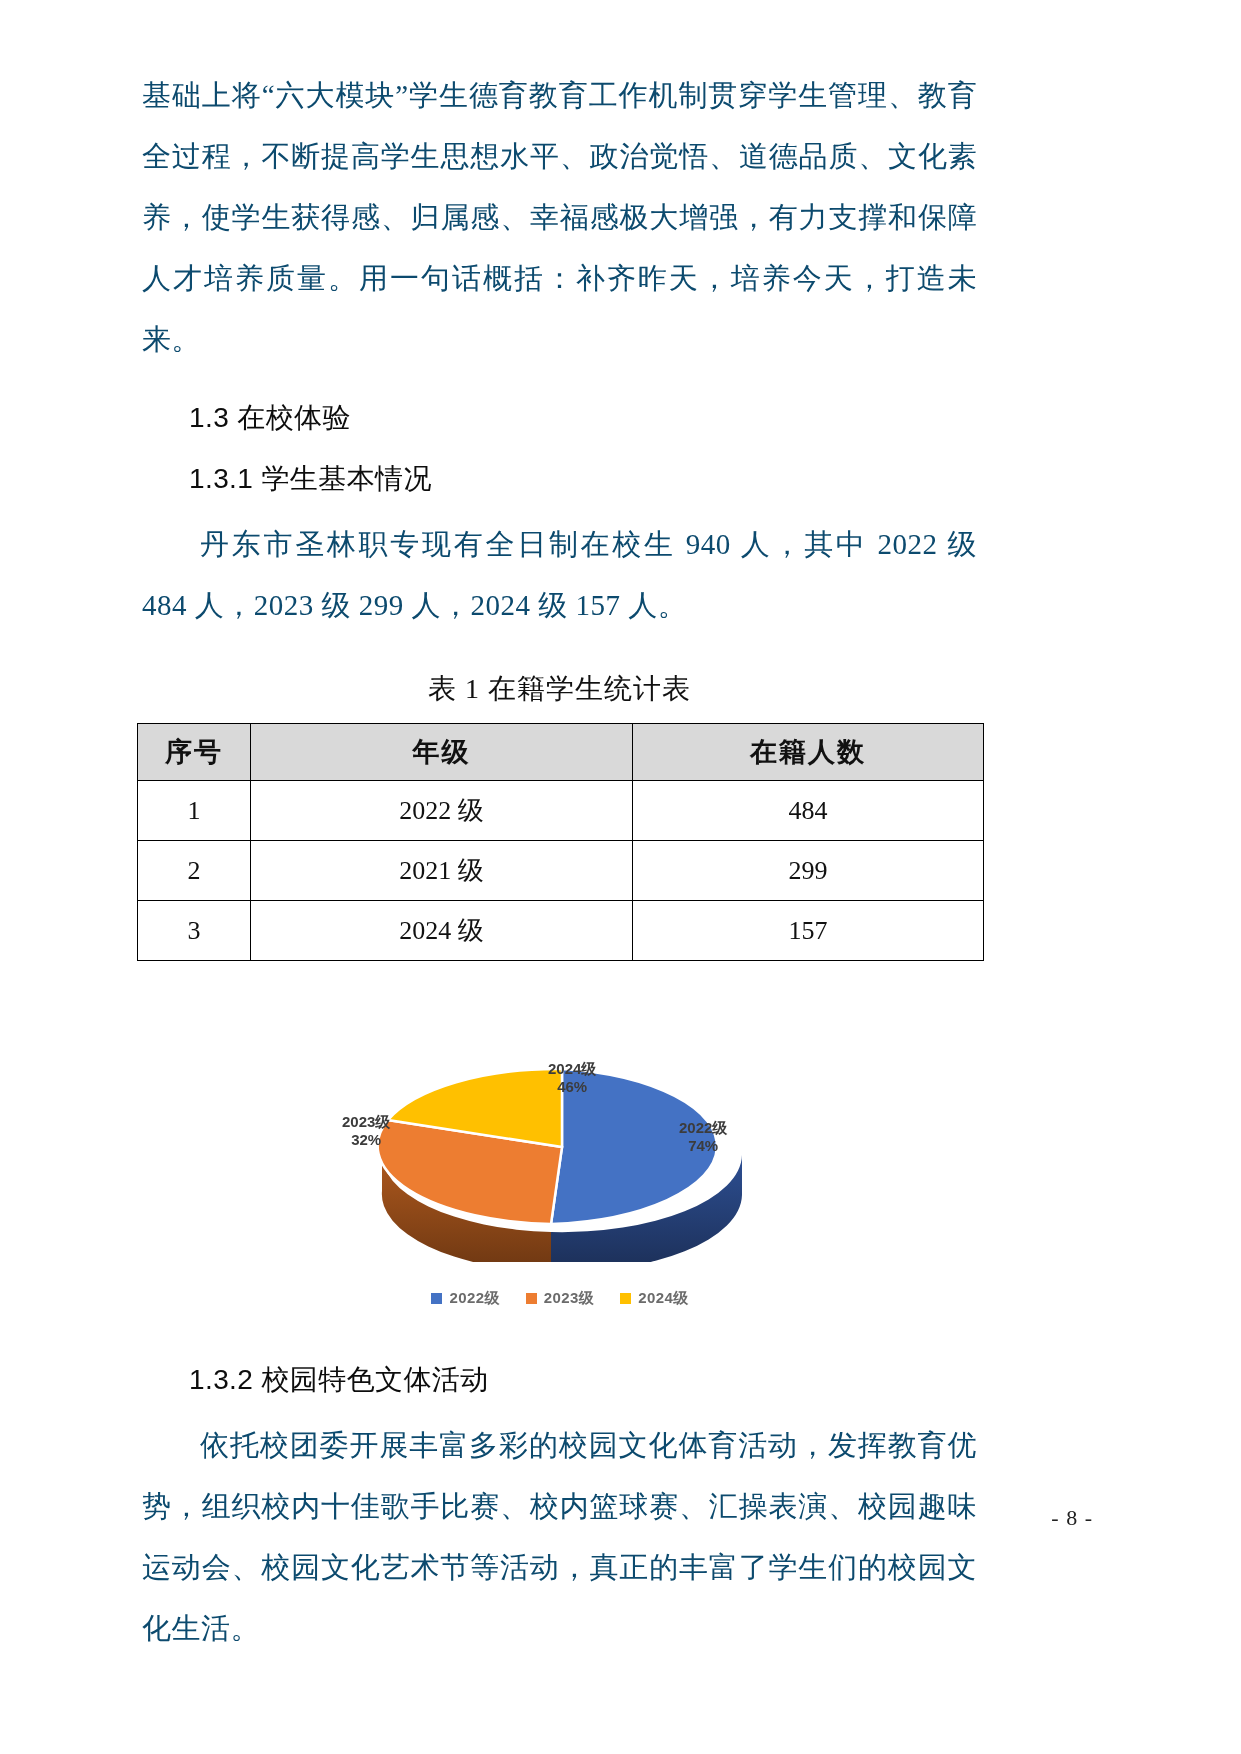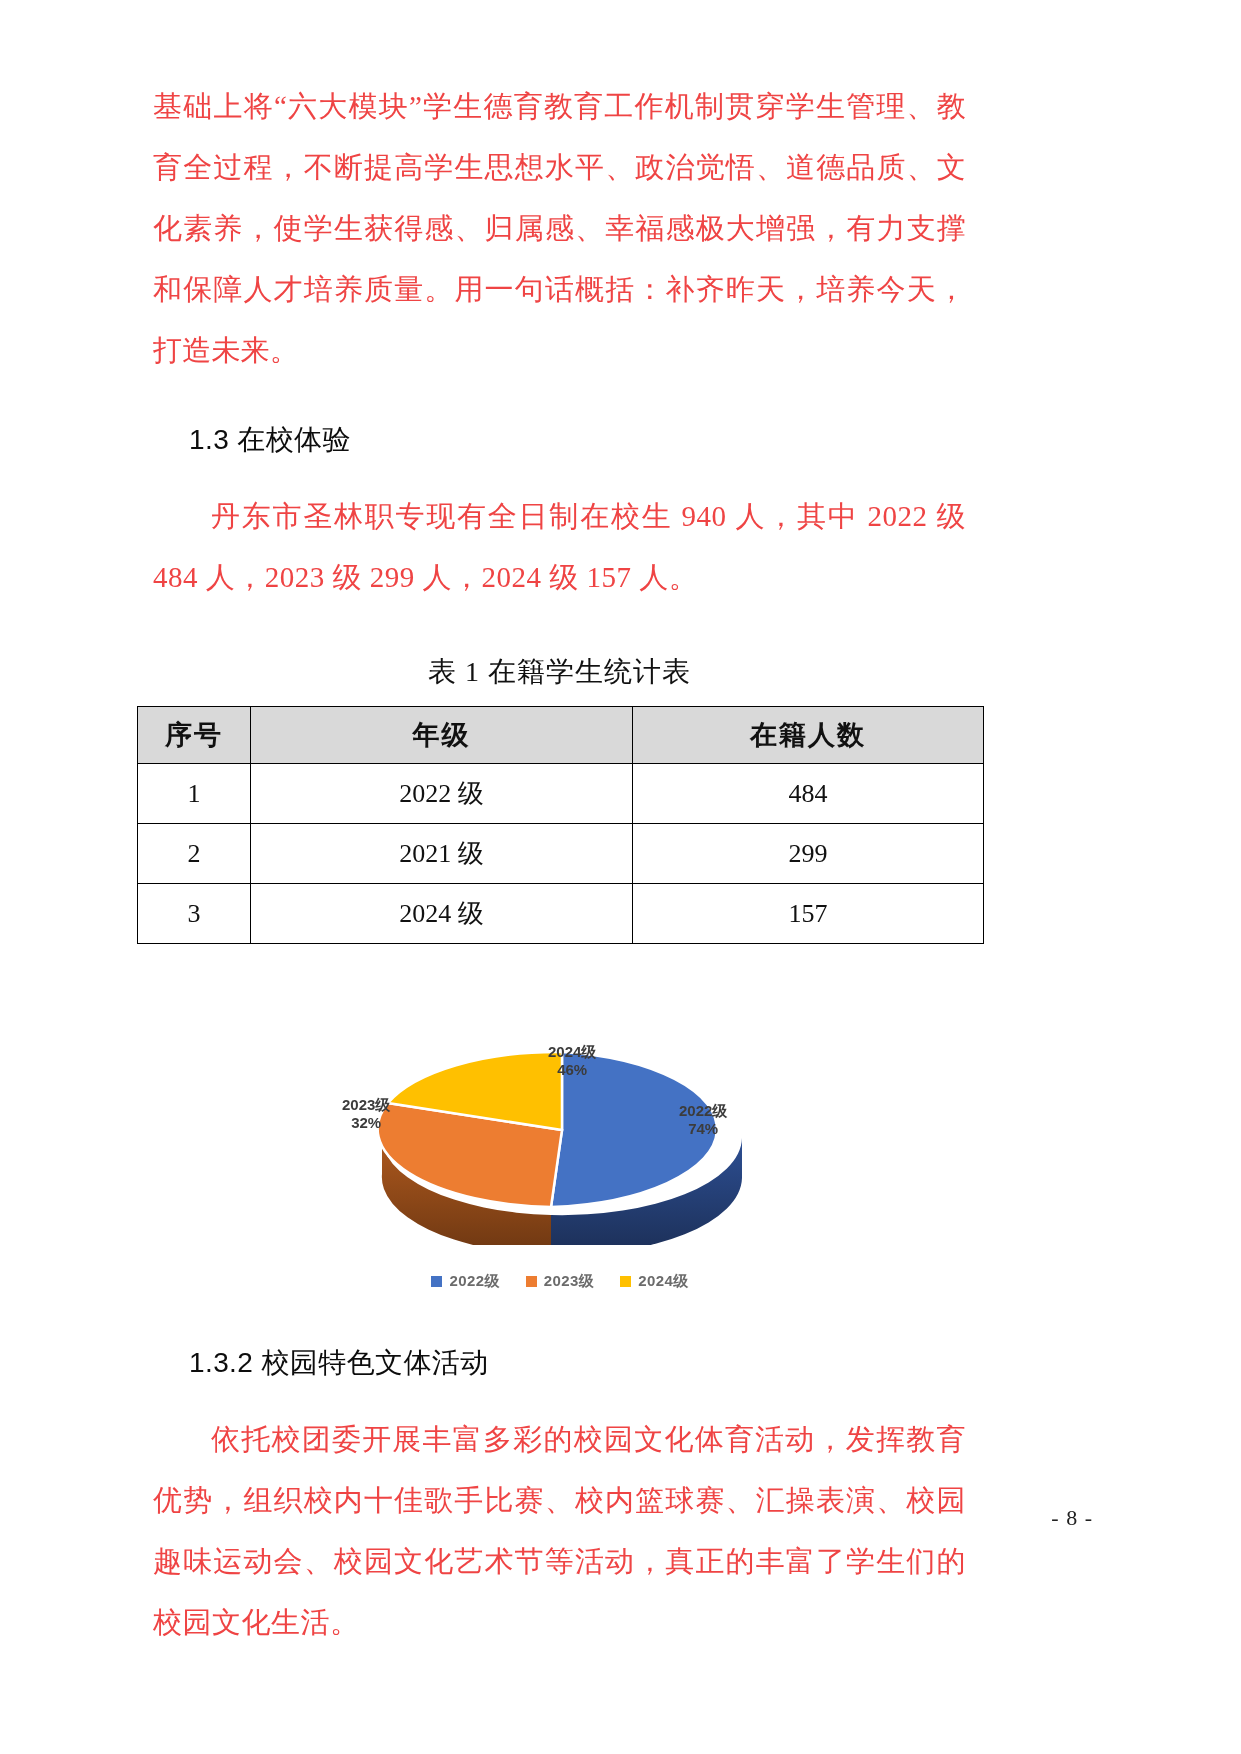--- a/index.html
+++ b/index.html
@@ -23,25 +23,25 @@
     left: 137px;
     top: 0;
     width: 845px;
   }
 
   
   .para {
     font-family: "Liberation Serif", "DejaVu Serif", serif;
     font-size: 29px;
     line-height: 61px;
-    color: #ef4444;
+    color: #0c4a6e;
     letter-spacing: 0.5px;
     text-align: justify;
     text-justify: inter-character;
-    margin: 16px;
+    margin: 5px;
   }
   .para.indent {
     text-indent: 58px;
   }
   .para-tight {
     letter-spacing: 0.2px;
   }
 
   
   .heading {
@@ -190,20 +190,21 @@
 
     <div class="spacer-30"></div>
     <div class="spacer-30"></div>
 
     <p class="para para-tight">基础上将“六大模块”学生德育教育工作机制贯穿学生管理、教育全过程，不断提高学生思想水平、政治觉悟、道德品质、文化素养，使学生获得感、归属感、幸福感极大增强，有力支撑和保障人才培养质量。用一句话概括：补齐昨天，培养今天，打造未来。</p>
 
     <div class="spacer-12"></div>
 
     <h2 class="heading">1.3 在校体验</h2>
 
+    <h3 class="heading">1.3.1 学生基本情况</h3>
 
     <p class="para indent">丹东市圣林职专现有全日制在校生 940 人，其中 2022 级 484 人，2023 级 299 人，2024 级 157 人。</p>
 
     <div class="spacer-20"></div>
 
     <div class="table-caption">表 1 在籍学生统计表</div>
 
     <table class="stat-table">
       <colgroup>
         <col class="col-a">

